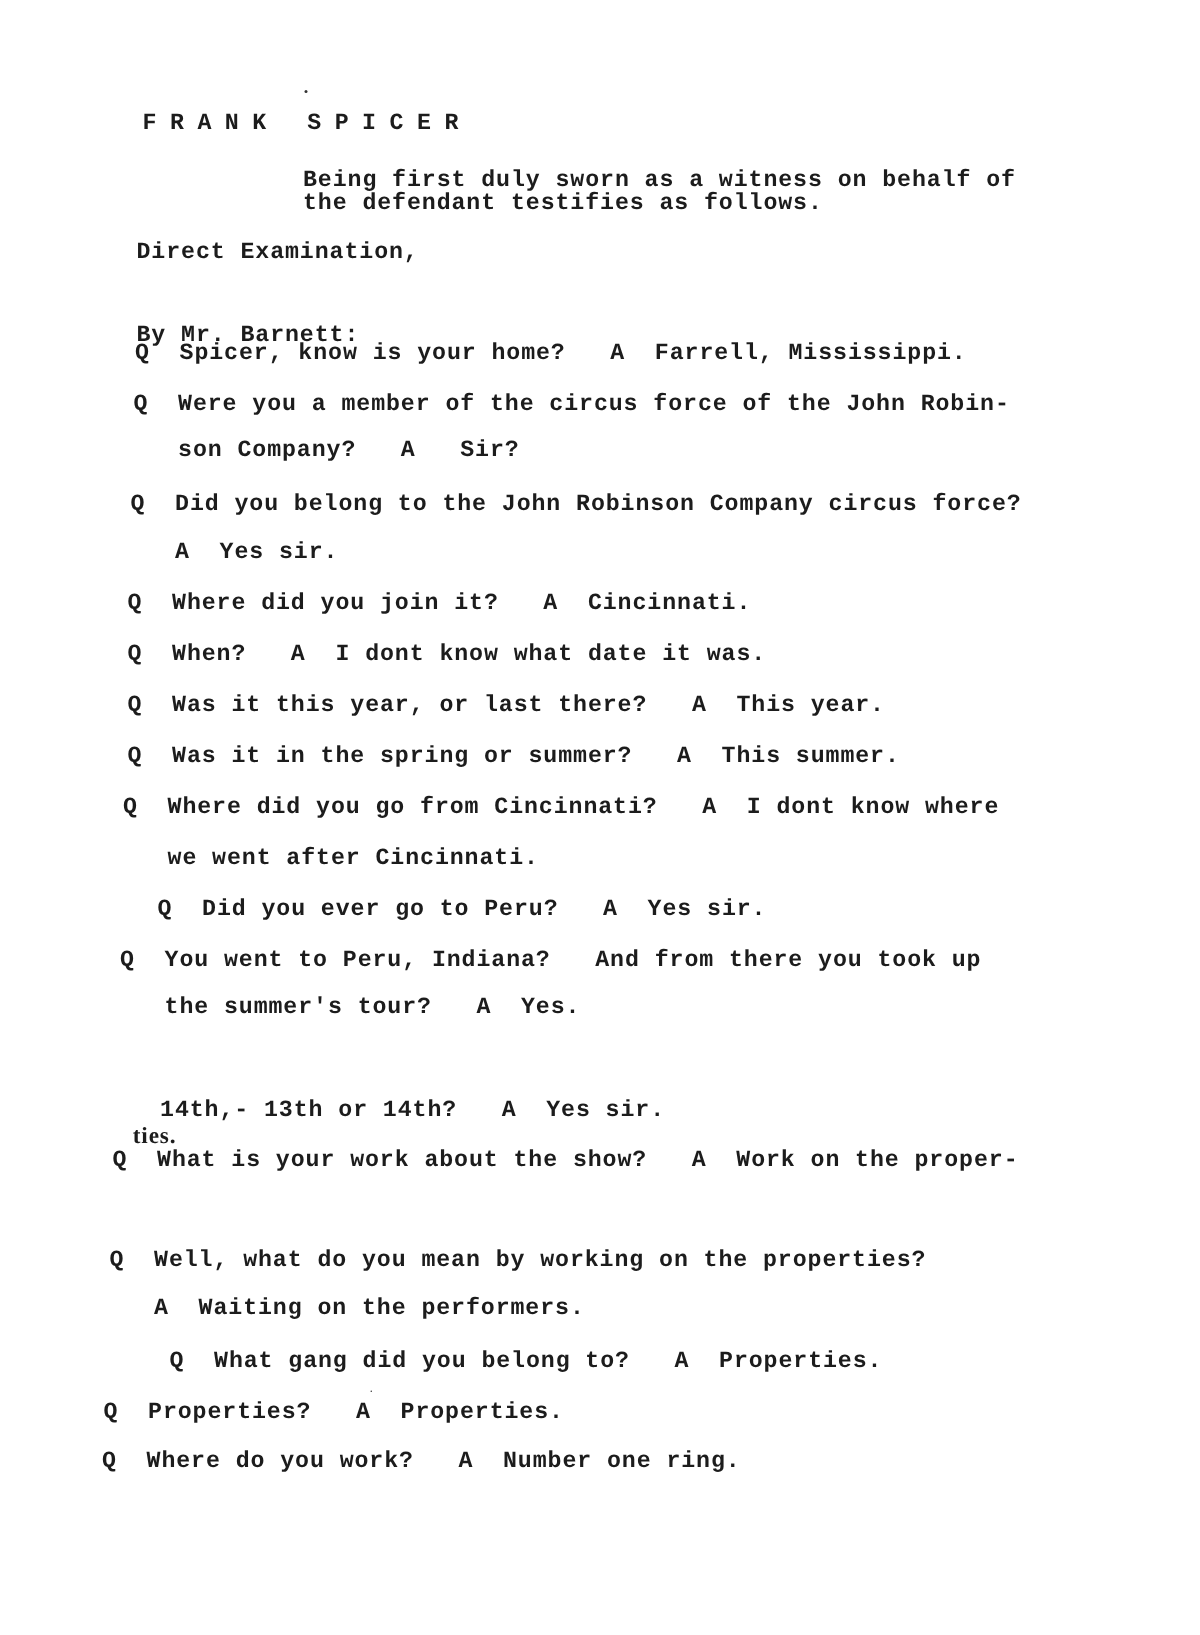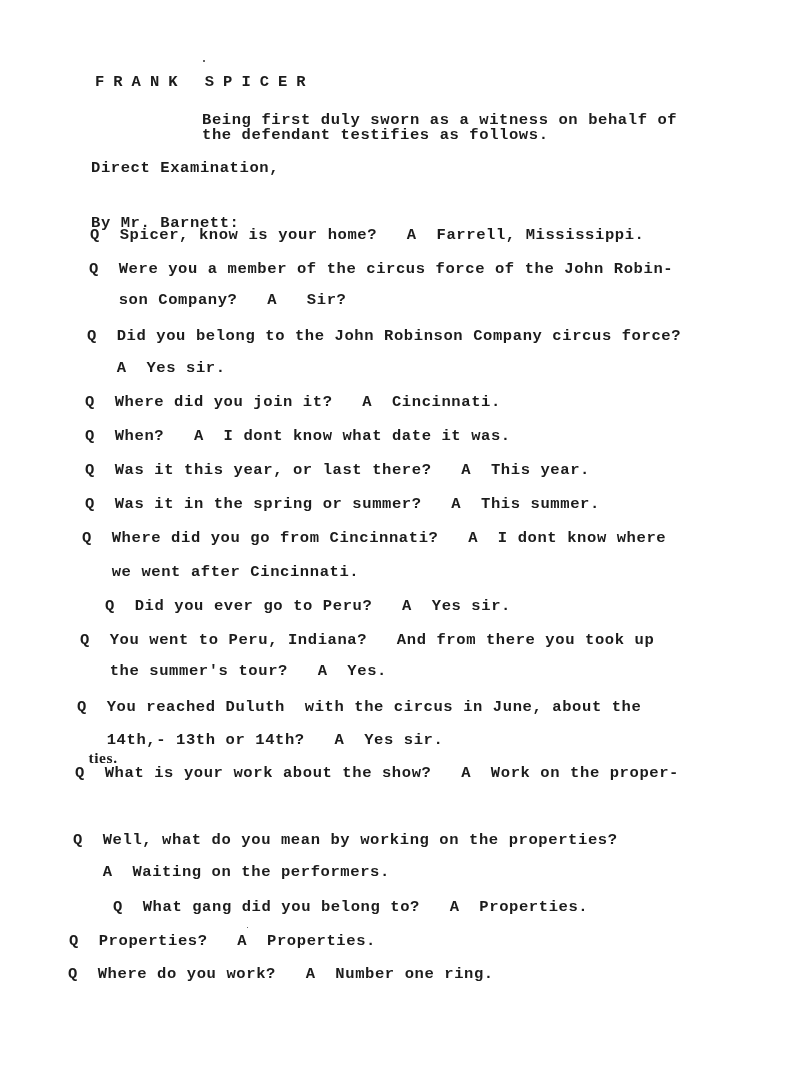--- a/index.html
+++ b/index.html
@@ -33,21 +33,20 @@
   <div class="ln" style="left:87px;top:359px;">   A  Yes sir.</div>
   <div class="ln" style="left:85px;top:393px;">Q  Where did you join it?   A  Cincinnati.</div>
   <div class="ln" style="left:85px;top:427px;">Q  When?   A  I dont know what date it was.</div>
   <div class="ln" style="left:85px;top:461px;">Q  Was it this year, or last there?   A  This year.</div>
   <div class="ln" style="left:85px;top:495px;">Q  Was it in the spring or summer?   A  This summer.</div>
   <div class="ln" style="left:82px;top:529px;">Q  Where did you go from Cincinnati?   A  I dont know where</div>
   <div class="ln" style="left:82px;top:563px;">   we went after Cincinnati.</div>
   <div class="ln" style="left:80px;top:597px;margin-left:25px;">Q  Did you ever go to Peru?   A  Yes sir.</div>
   <div class="ln" style="left:80px;top:631px;">Q  You went to Peru, Indiana?   And from there you took up</div>
   <div class="ln" style="left:80px;top:662px;">   the summer's tour?   A  Yes.</div>
-  <div class="ln" style="left:77px;top:698px;">Q  You reached Duluth  with the circus in June, about the</div>
   <div class="ln" style="left:77px;top:731px;">   14th,- 13th or 14th?   A  Yes sir.</div>
   <div class="ln" style="left:75px;top:764px;text-align:center;">Q  What is your work about the show?   A  Work on the proper-</div>
   <div class="ln" style="left:75px;top:749px;font-family:Liberation Serif, serif;">   ties.</div>
   <div class="ln" style="left:73px;top:831px;">Q  Well, what do you mean by working on the properties?</div>
   <div class="ln" style="left:73px;top:863px;">   A  Waiting on the performers.</div>
   <div class="ln" style="left:71px;top:898px;margin-left:42px;">Q  What gang did you belong to?   A  Properties.</div>
   <div class="ln" style="left:69px;top:932px;text-align:right;">Q  Properties?   A  Properties.</div>
   <div class="ln" style="left:68px;top:965px;text-align:right;">Q  Where do you work?   A  Number one ring.</div>
 
   <div class="ln pgno" style="left:356px;top:1062px;">-332-</div>

